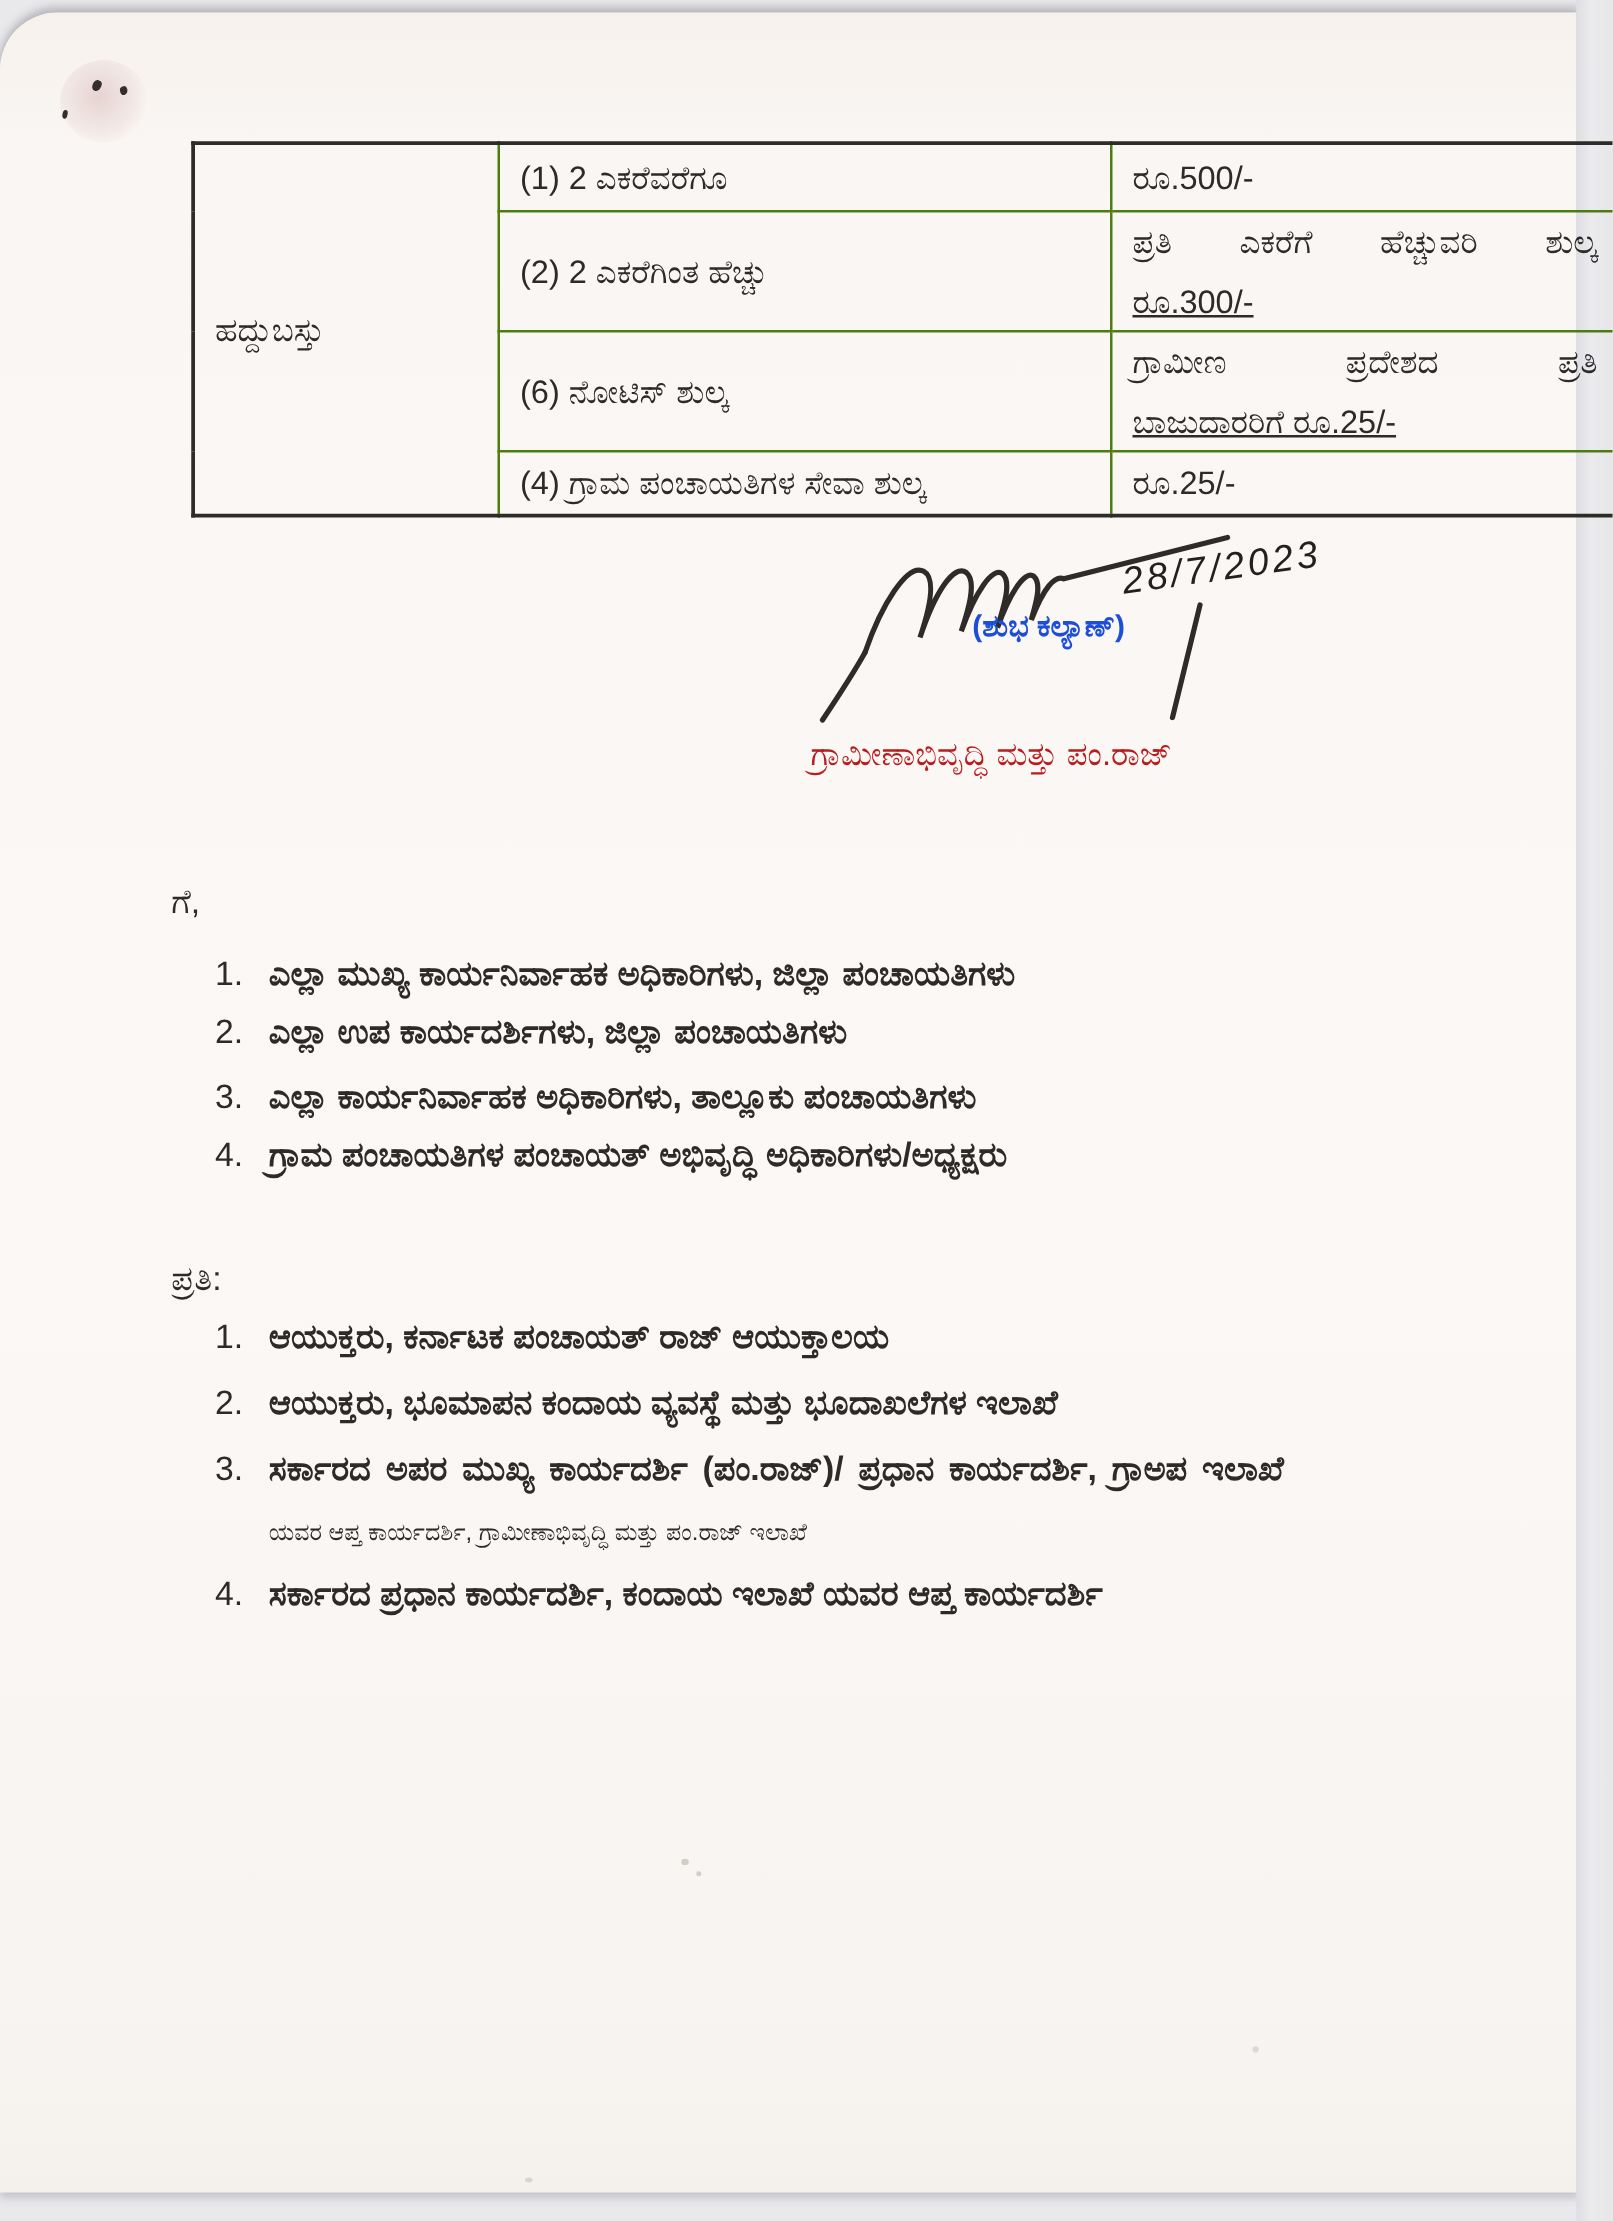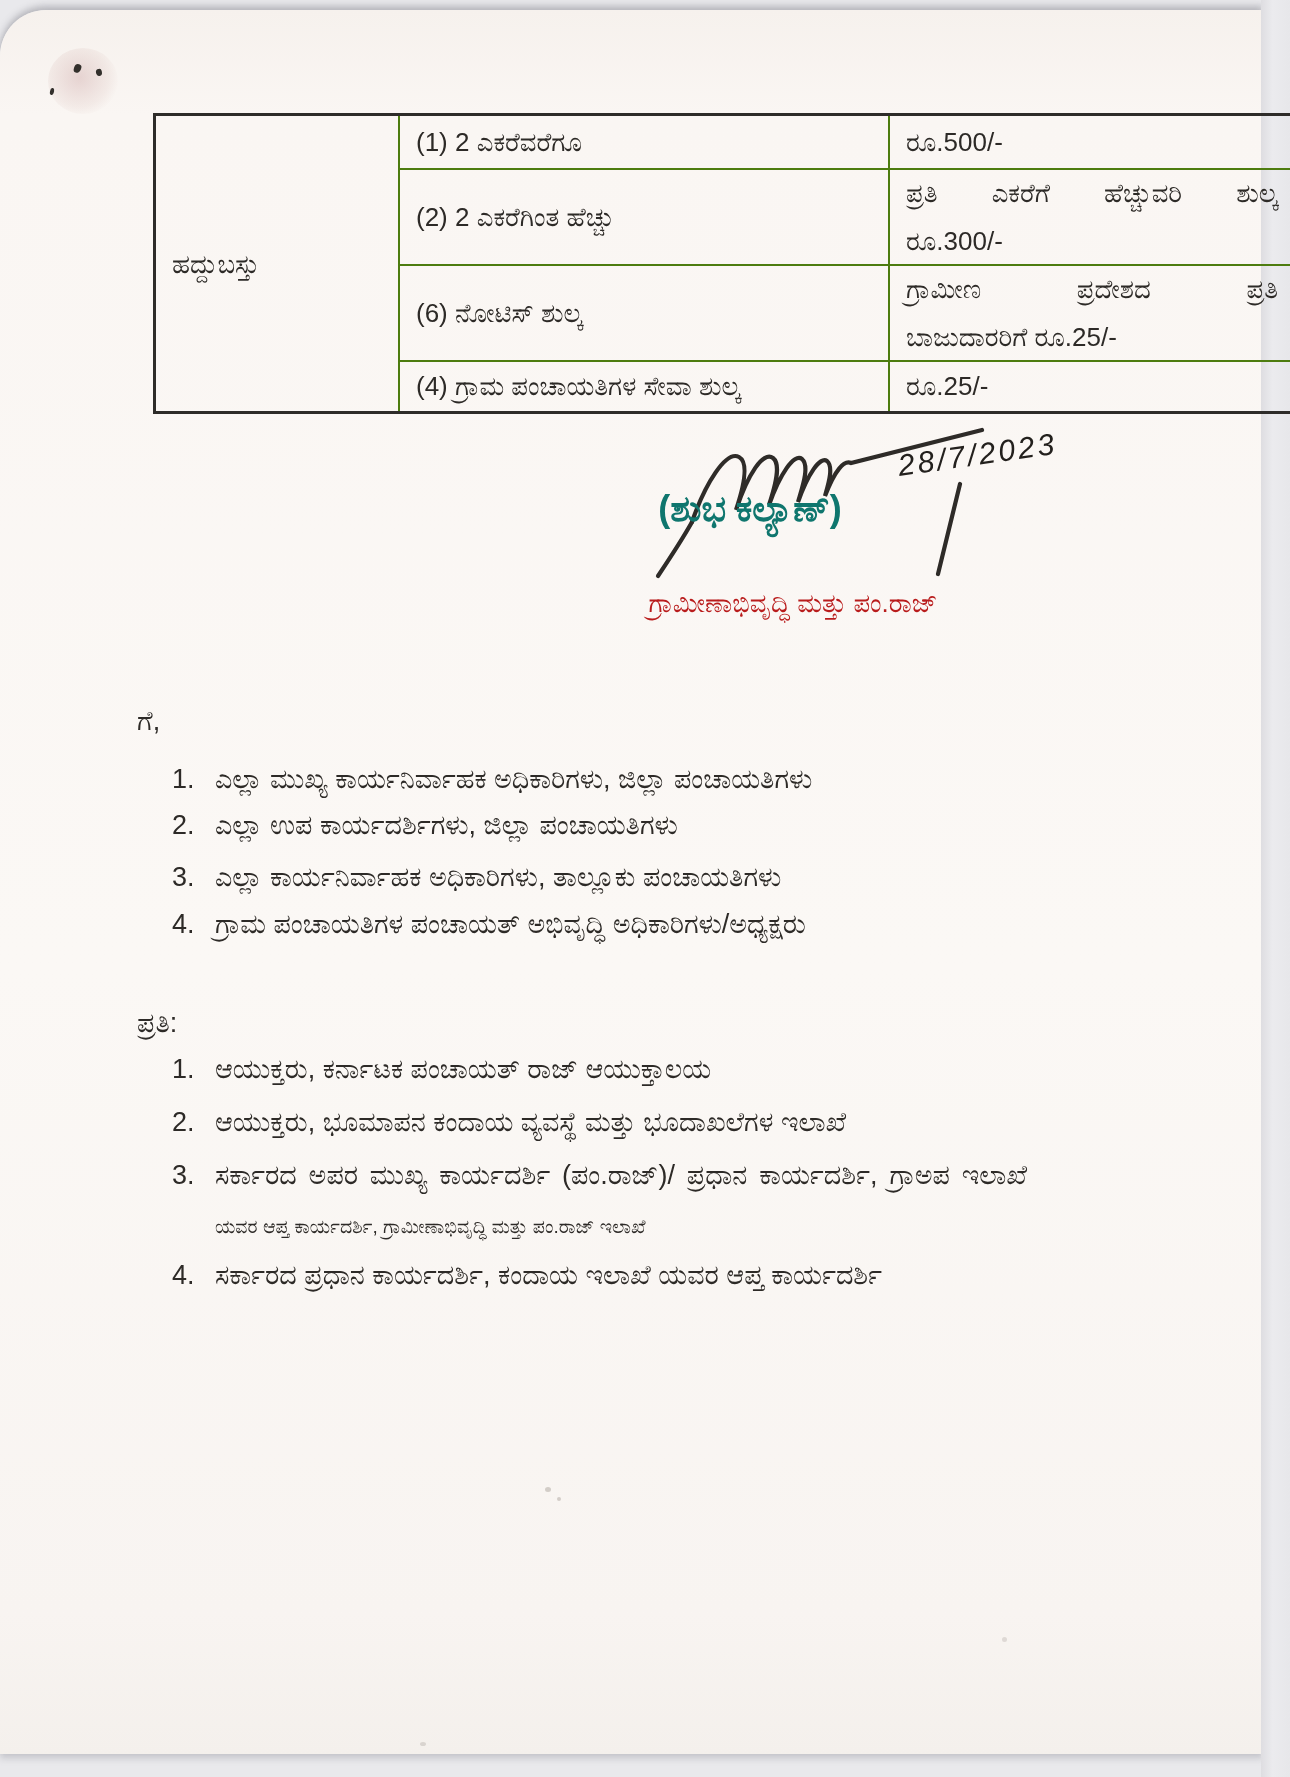--- a/index.html
+++ b/index.html
@@ -29,48 +29,48 @@
     padding:6px 14px 6px 16px;
     vertical-align:middle;
     color:#2d2a27;
   }
   .fee-table{border:3px solid #2e2c29;}
   .col-label{width:212px;font-size:27px;}
   .col-item{width:458px;}
   .col-fee{width:372px;}
   .r1{height:54px;} .r2{height:93px;} .r3{height:95px;} .r4{height:52px;}
   .fee-lines .jline{text-align:justify;text-align-last:justify;}
-  .fee-lines .nline{margin-top:14px;text-align:left;}
+  .fee-lines .nline{margin-top:14px;text-align:left;text-decoration:underline;}
   
   .sig-svg{position:absolute;left:630px;top:422px;width:470px;height:168px;}
   .sig-date{
     position:absolute;left:898px;top:449px;
     font-size:30px;font-style:italic;letter-spacing:3px;color:#23201d;
     transform:rotate(-8deg);transform-origin:left center;
   }
   .sig-name{
     position:absolute;left:600px;top:488px;width:300px;
-    text-align:center;font-size:36px;font-weight:bold;color:#0f766e;
+    text-align:right;font-size:24px;font-weight:bold;color:#1d4ed8;
   }
   .sig-title{
     position:absolute;left:590px;top:541px;width:345px;
     text-align:center;font-size:26px;color:#2d2a27;
   }
   .sig-dept{
     position:absolute;left:598px;top:588px;width:390px;
     text-align:center;font-size:26px;color:#b91c1c;
   }
   
   .sec-heading{position:absolute;left:137px;font-size:27px;color:#2d2a27;}
   .list-item{
     position:absolute;left:172px;display:flex;align-items:flex-start;
     font-size:27px;line-height:34px;color:#2d2a27;
   }
   .list-item .num{width:43px;flex:0 0 43px;}
-  .list-item .txt{flex:1;}
+  .list-item .txt{flex:1;font-weight:bold;}
   .wide .txt{width:812px;flex:0 0 812px;}
   .jfull{text-align:justify;text-align-last:justify;}
   .cont-line{position:absolute;left:215px;font-size:19px;line-height:34px;color:#2d2a27;}
   
   .smudge{
     position:absolute;left:48px;top:48px;width:70px;height:66px;border-radius:50%;
     background:radial-gradient(circle at 45% 45%, rgba(196,150,150,.35), rgba(205,170,165,.15) 55%, transparent 75%);
   }
   .speck{position:absolute;background:#33302c;border-radius:50% 40% 55% 45%;}
   .sp1{left:74px;top:64px;width:7px;height:9px;transform:rotate(20deg);}

